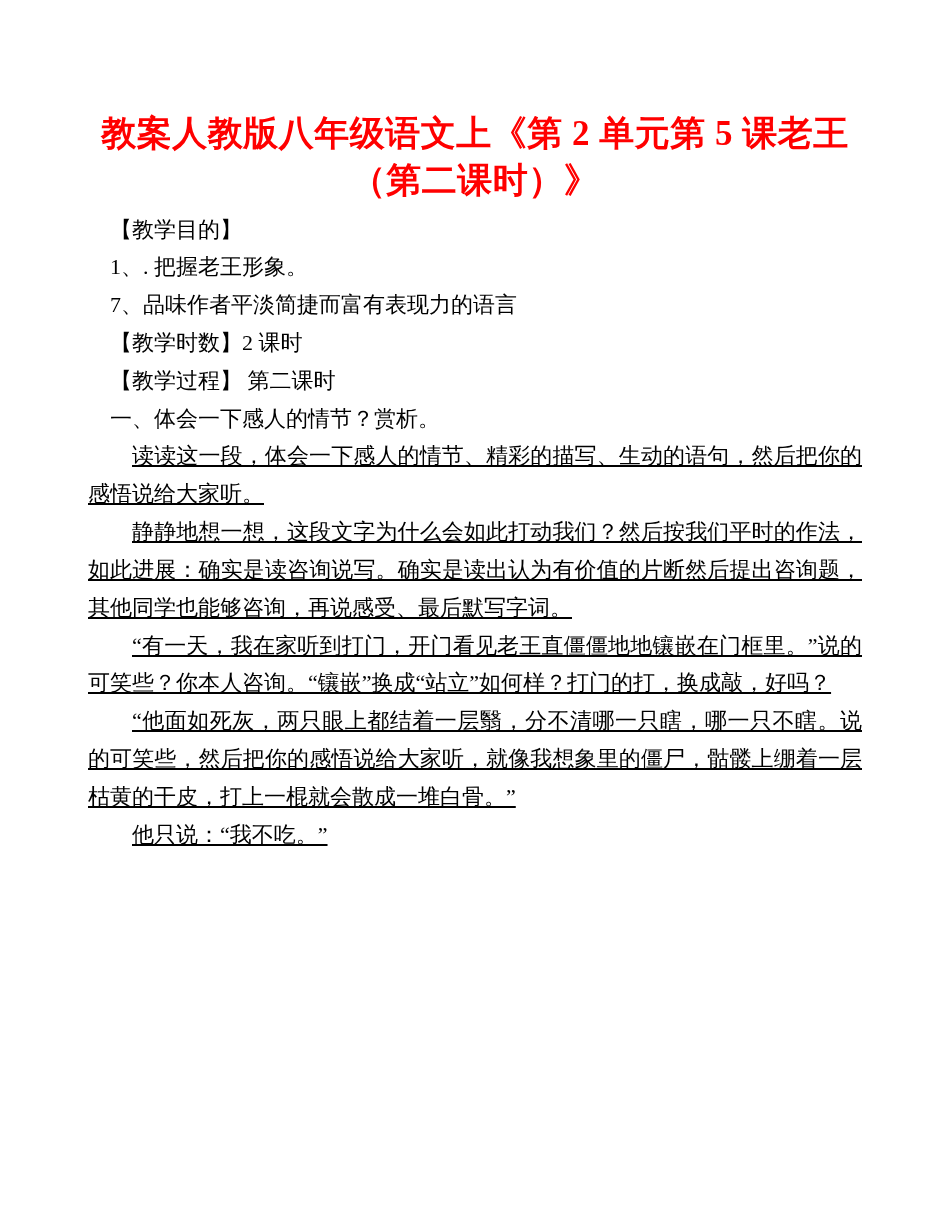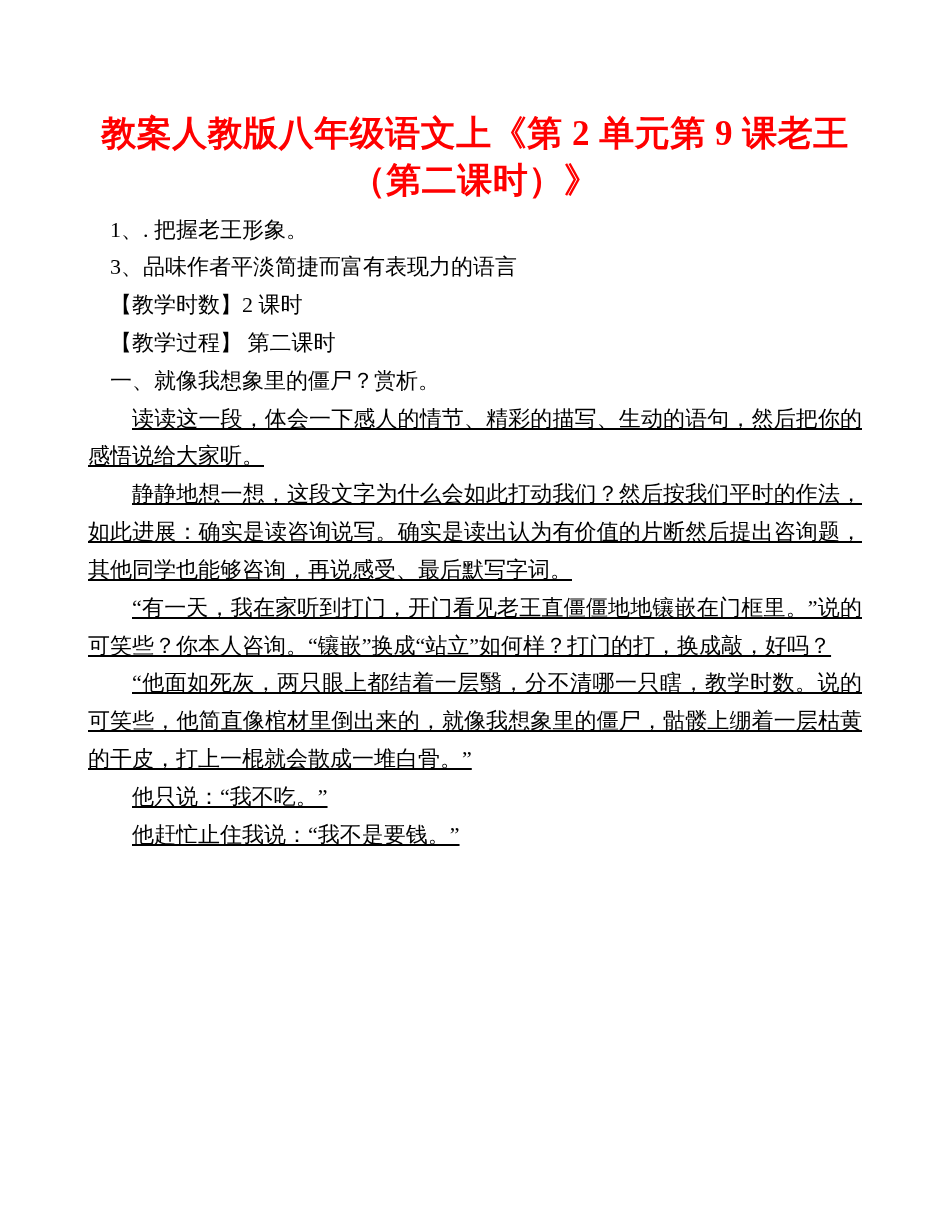--- a/index.html
+++ b/index.html
@@ -50,29 +50,29 @@
   }
   .indent-0 {
     text-indent: 0;
   }
 </style>
 </head>
 <body>
 
 <div class="page">
 
-  <h1 class="doc-title">教案人教版八年级语文上《第 2 单元第 9 课老王（第二课时）》</h1>
+  <h1 class="doc-title">教案人教版八年级语文上《第 2 单元第 5 课老王（第二课时）》</h1>
 
   <div class="body-text">
+    <p class="indent-1">【教学目的】</p>
     <p class="indent-1">1、. 把握老王形象。</p>
-    <p class="indent-1">3、品味作者平淡简捷而富有表现力的语言</p>
+    <p class="indent-1">7、品味作者平淡简捷而富有表现力的语言</p>
     <p class="indent-1">【教学时数】2 课时</p>
     <p class="indent-1">【教学过程】 第二课时</p>
-    <p class="indent-1">一、就像我想象里的僵尸？赏析。</p>
+    <p class="indent-1">一、体会一下感人的情节？赏析。</p>
     <p class="indent-2">读读这一段，体会一下感人的情节、精彩的描写、生动的语句，然后把你的感悟说给大家听。</p>
     <p class="indent-2">静静地想一想，这段文字为什么会如此打动我们？然后按我们平时的作法，如此进展：确实是读咨询说写。确实是读出认为有价值的片断然后提出咨询题，其他同学也能够咨询，再说感受、最后默写字词。</p>
     <p class="indent-2">“有一天，我在家听到打门，开门看见老王直僵僵地地镶嵌在门框里。”说的可笑些？你本人咨询。“镶嵌”换成“站立”如何样？打门的打，换成敲，好吗？</p>
-    <p class="indent-2">“他面如死灰，两只眼上都结着一层翳，分不清哪一只瞎，教学时数。说的可笑些，他简直像棺材里倒出来的，就像我想象里的僵尸，骷髅上绷着一层枯黄的干皮，打上一棍就会散成一堆白骨。”</p>
+    <p class="indent-2">“他面如死灰，两只眼上都结着一层翳，分不清哪一只瞎，哪一只不瞎。说的可笑些，然后把你的感悟说给大家听，就像我想象里的僵尸，骷髅上绷着一层枯黄的干皮，打上一棍就会散成一堆白骨。”</p>
     <p class="indent-2">他只说：“我不吃。”</p>
-    <p class="indent-2">他赶忙止住我说：“我不是要钱。”</p>
   </div>
 
 </div>
 
 </body></html>

